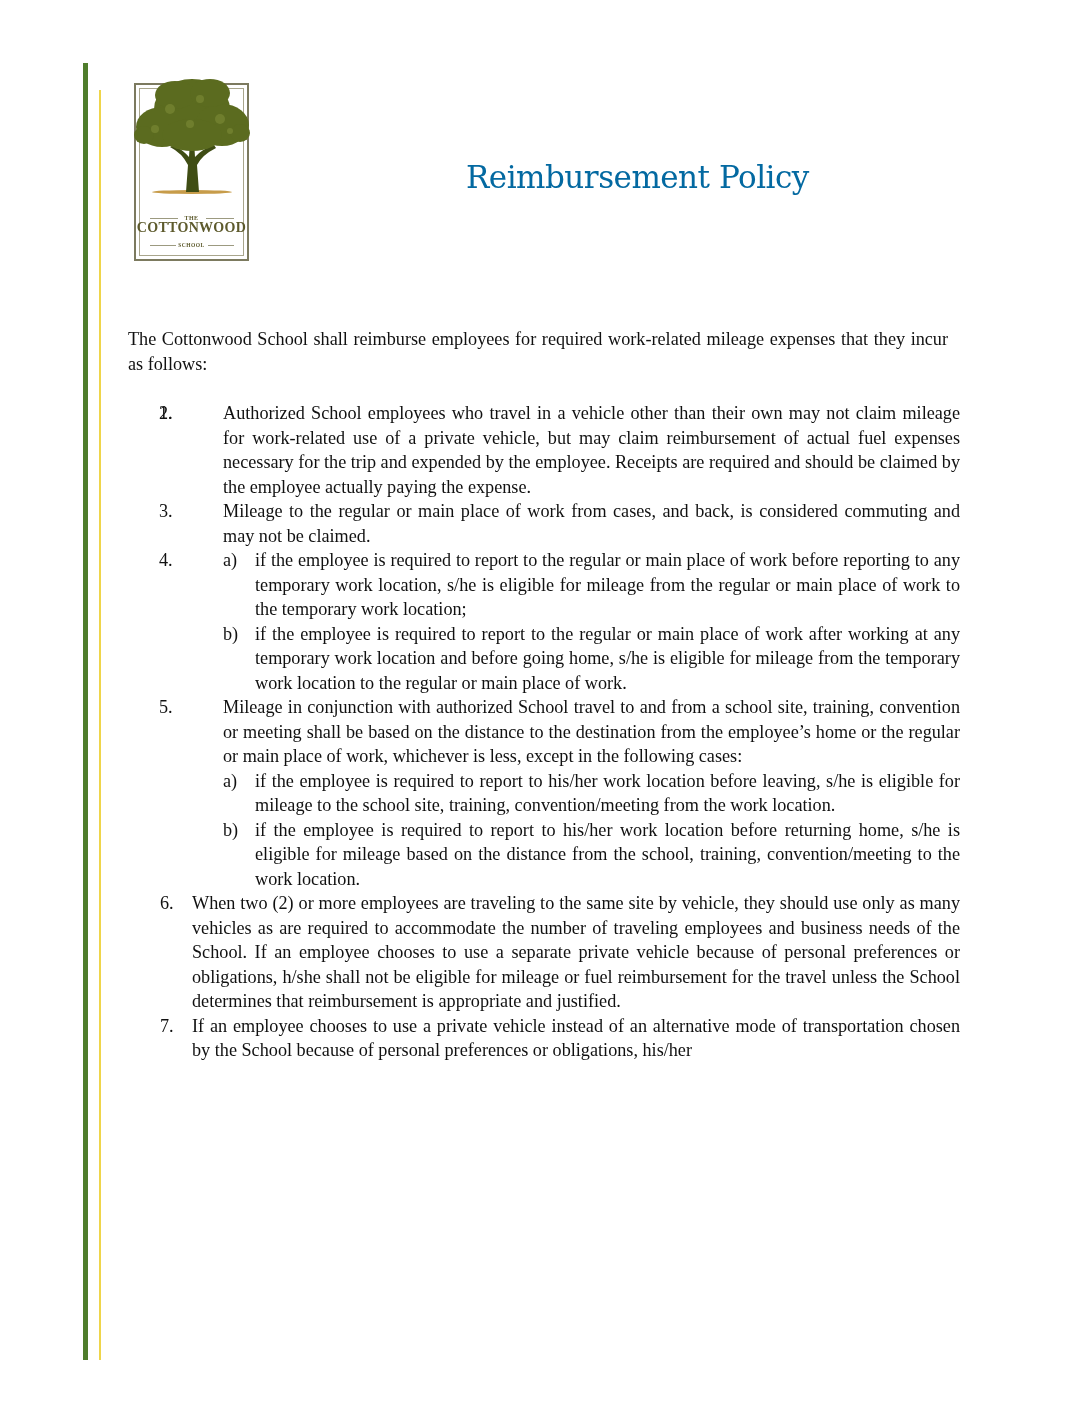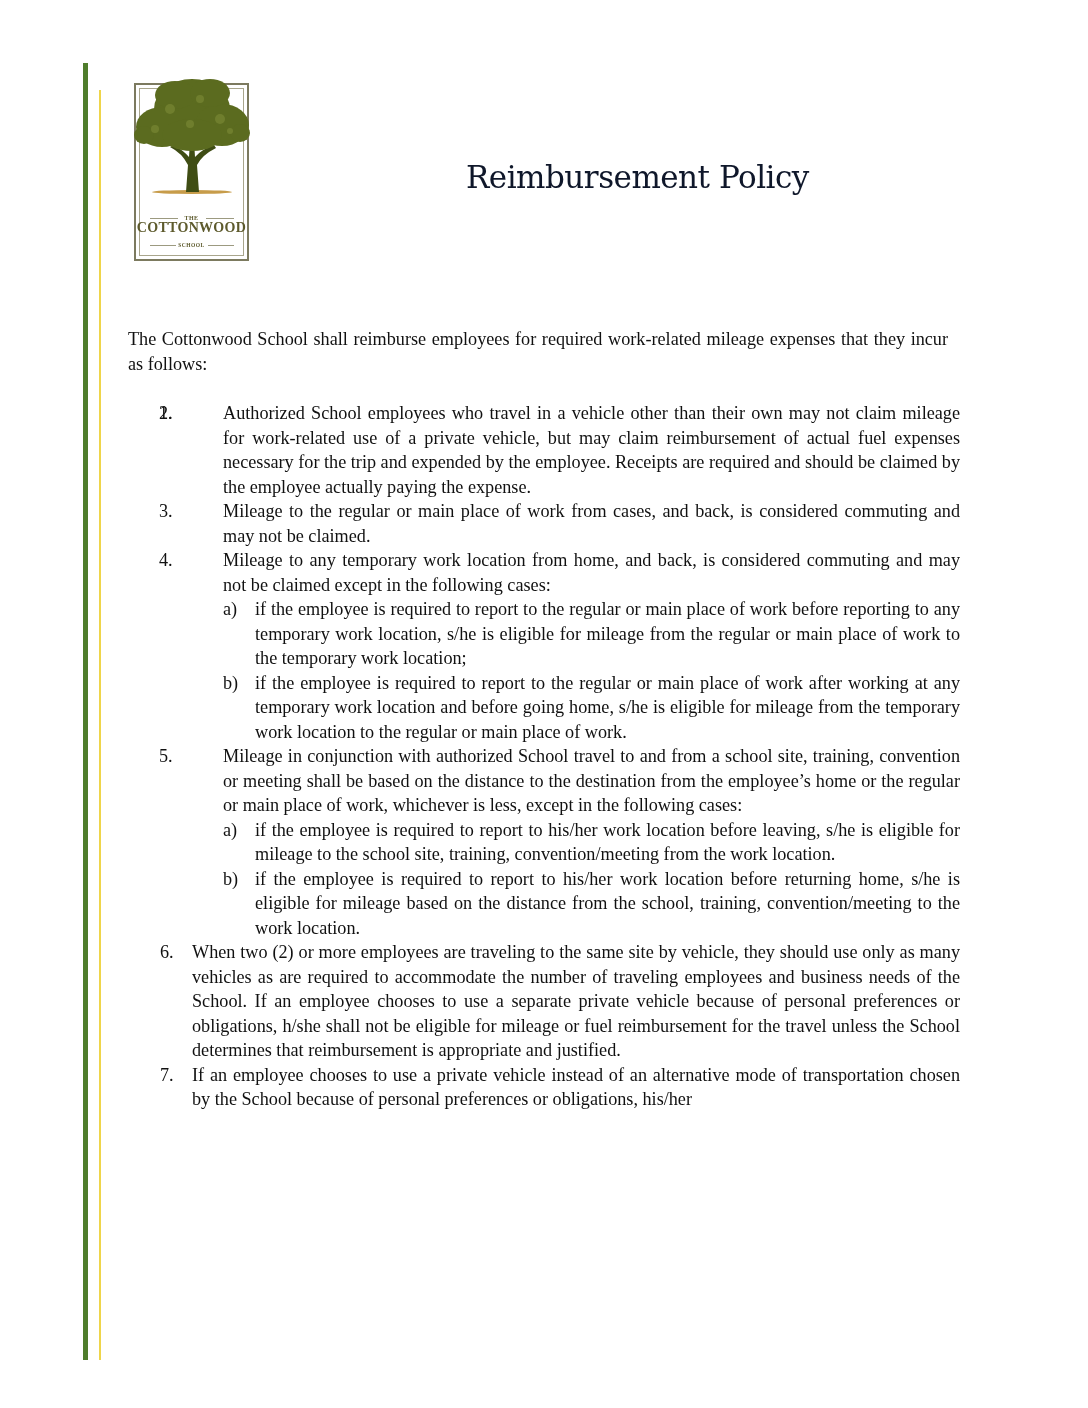--- a/index.html
+++ b/index.html
@@ -11,21 +11,21 @@
           border:2px solid #7c7a5f; box-sizing:border-box; }
   .logo-inner { position:absolute; left:3px; top:3px; right:3px; bottom:3px; border:1px solid #a9a68d; }
   .tree { position:absolute; left:-6px; top:-16px; width:125px; height:145px; }
   .logo-text { position:absolute; left:0; right:0; text-align:center; color:#5d5a2c;
                font-family:"Liberation Serif", serif; font-weight:bold; }
   .logo-the { top:130px; font-size:6px; letter-spacing:0.5px; }
   .logo-name { top:135px; font-size:14px; letter-spacing:0.3px; }
   .logo-school { top:157px; font-size:5.5px; letter-spacing:0.5px; }
   .rule { position:absolute; height:1px; background:#9c9a80; }
   .title { position:absolute; left:466px; top:138px; font-size:31px; font-family:"DejaVu Serif", serif;
-           font-weight:normal; letter-spacing:-0.5px; color:#0f172a; }
+           font-weight:normal; letter-spacing:-0.5px; color:#0369a1; }
   .content { position:absolute; left:128px; top:327px; width:832px; font-size:18.2px; line-height:24.5px; }
   .intro { text-align:justify; margin:0 12px 25px 0; }
   .item { position:relative; text-align:justify; }
   .item .num { position:absolute; left:0; }
   .item.wide { padding-left:95px; }
   .item.wide .num { left:31px; }
   .item.narrow { padding-left:64px; }
   .item.narrow .num { left:32px; }
   .sub { position:relative; padding-left:32px; text-align:justify; }
   .sub .letter { position:absolute; left:0; }
@@ -81,21 +81,20 @@
       <div class="item wide">
         <span class="num">2.</span>
         <p>Authorized School employees who travel in a vehicle other than their own may not claim mileage for work-related use of a private vehicle, but may claim reimbursement of actual fuel expenses necessary for the trip and expended by the employee.  Receipts are required and should be claimed by the employee actually paying the expense.</p>
       </div>
       <div class="item wide">
         <span class="num">3.</span>
         <p>Mileage to the regular or main place of work from cases, and back, is considered commuting and may not be claimed.</p>
       </div>
       <div class="item wide">
         <span class="num">4.</span>
-        <p>Mileage to any temporary work location from home, and back, is considered commuting and may not be claimed except in the following cases:</p>
         <div class="sub">
           <span class="letter">a)</span>
           <p>if the employee is required to report to the regular or main place of work before reporting to any temporary work location, s/he is eligible for mileage from the regular or main place of work to the temporary work location;</p>
         </div>
         <div class="sub">
           <span class="letter">b)</span>
           <p>if the employee is required to report to the regular or main place of work after working at any temporary work location and before going home, s/he is eligible for mileage from the temporary work location to the regular or main place of work.</p>
         </div>
       </div>
       <div class="item wide">

